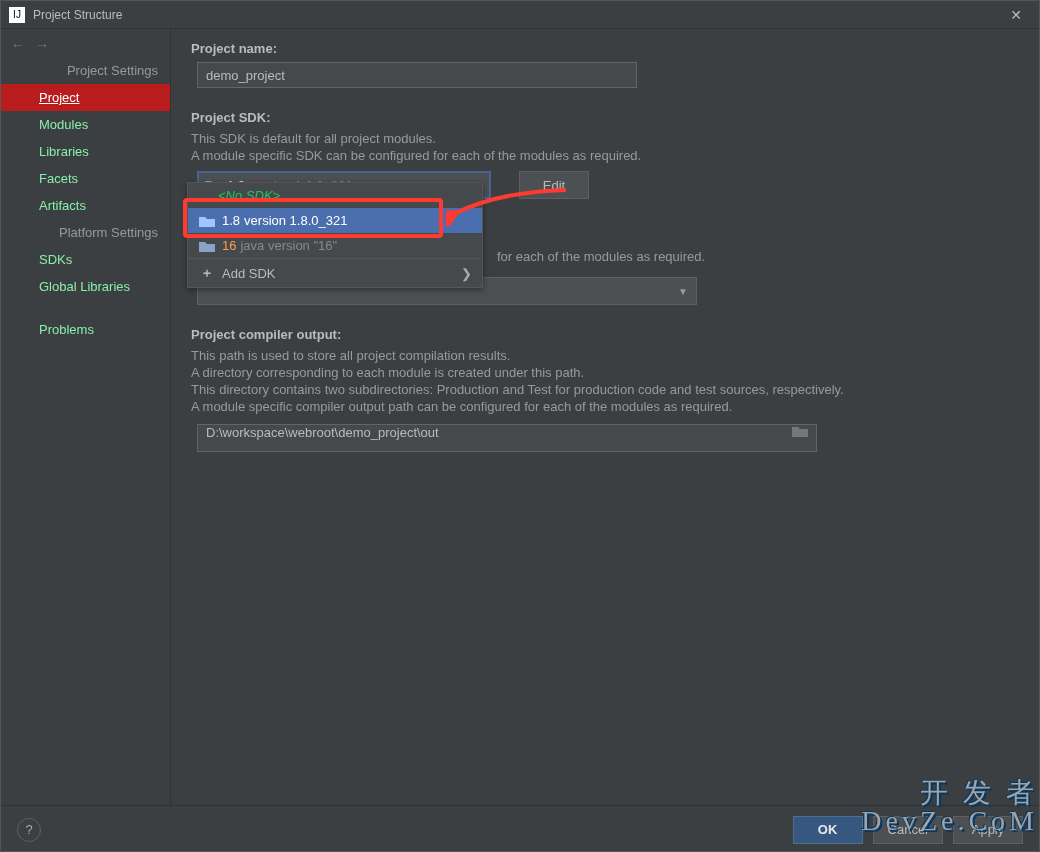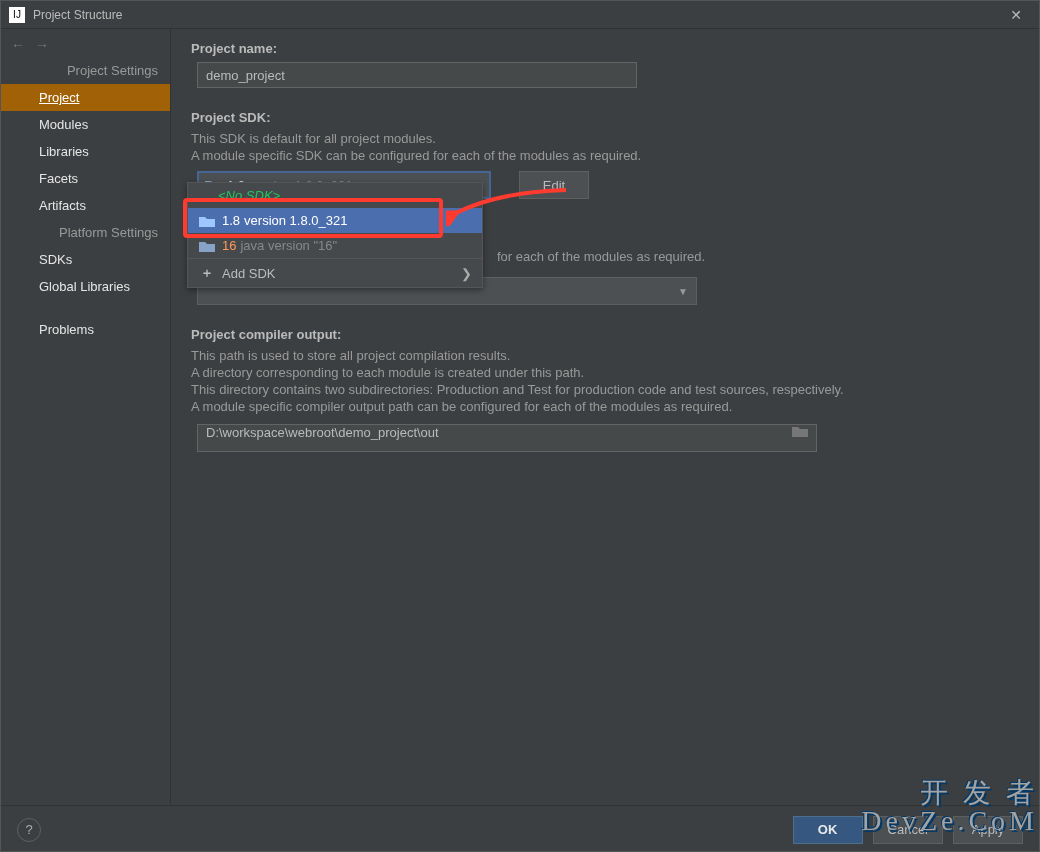--- a/index.html
+++ b/index.html
@@ -42,24 +42,24 @@
     display: flex; align-items: center; gap: 10px;
     padding: 6px 10px;
   }
   .arrow { color: #777; font-size: 14px; cursor: pointer; }
   .section-title {
     padding: 6px 12px; color: #999; font-size: 13px; text-align: right;
   }
   .nav-item {
     padding: 6px 12px 6px 38px;
     cursor: pointer;
-    color: #e5e5e5;
+    color: #86efac;
   }
   .nav-item.selected {
-    background: #a16207;
+    background: #b91c1c;
     color: #fff;
     text-decoration: underline;
   }
   .content {
     flex: 1; padding: 12px 20px; position: relative; overflow: hidden;
   }
   .label { color: #bbbbbb; font-weight: bold; margin-bottom: 6px; display: block; }
   .text-field {
     width: 440px; height: 26px; padding: 3px 8px;
     background: #45494a; border: 1px solid #646464; color: #bbb;

